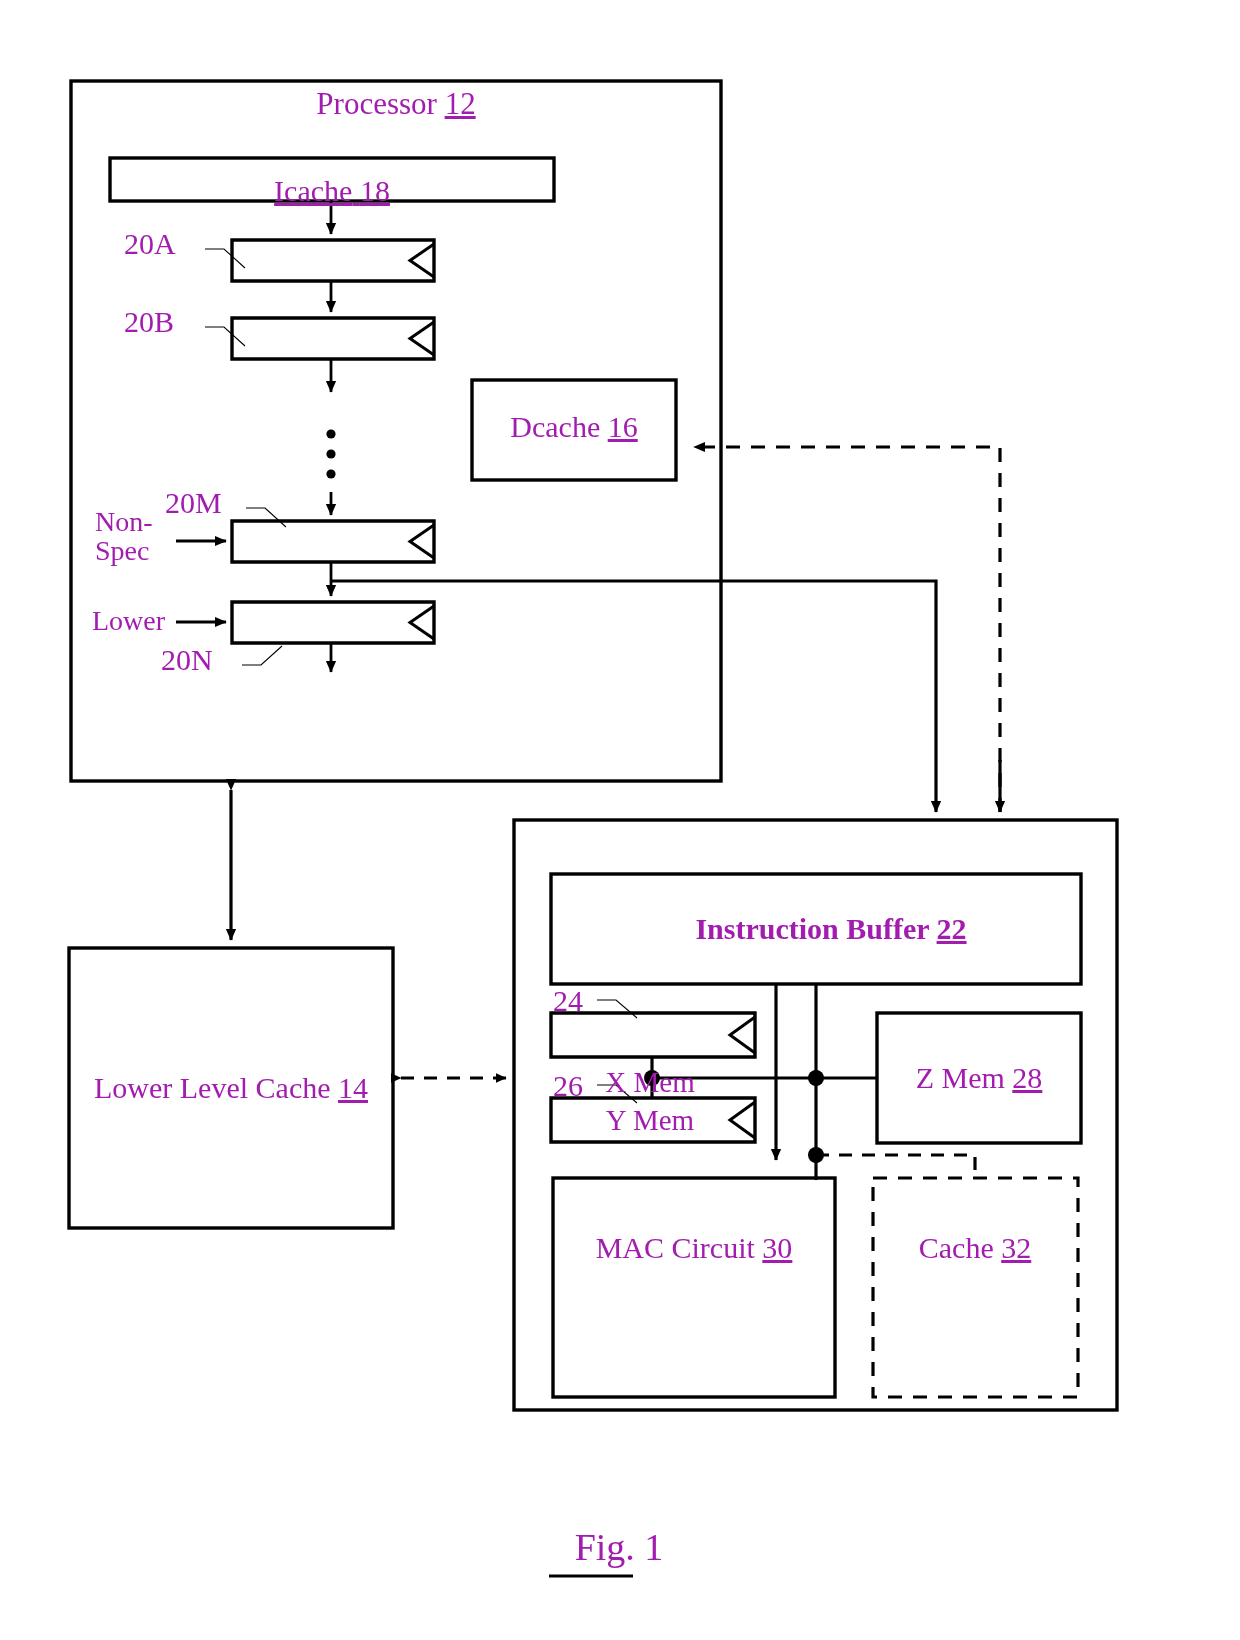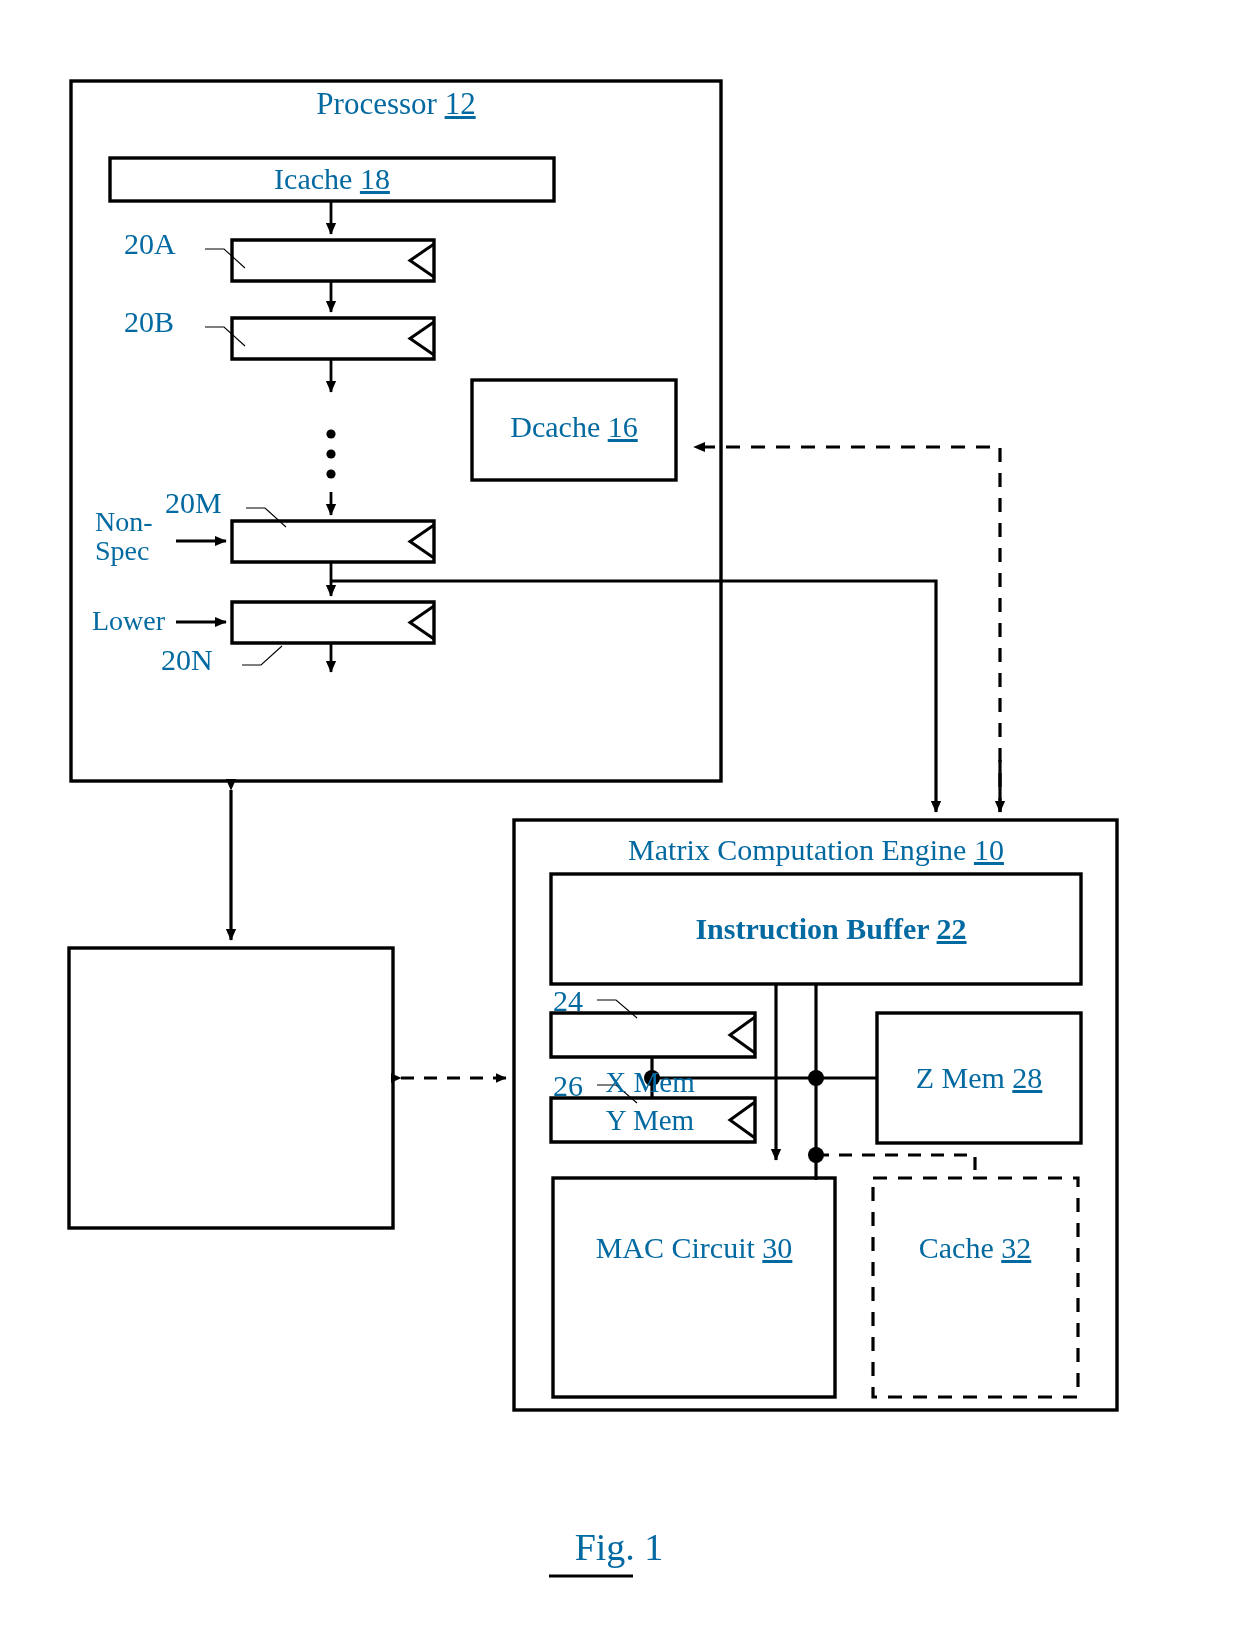--- a/index.html
+++ b/index.html
@@ -22,21 +22,21 @@
   #vec {
     position: absolute;
     left: 0;
     top: 0;
     width: 1240px;
     height: 1640px;
   }
   .lbl {
     position: absolute;
     font-family: "Liberation Serif", "DejaVu Serif", serif;
-    color: #0369a1;
+    color: #a21caf;
     white-space: nowrap;
     line-height: 1.05;
   }
   .ctr {
     text-align: center;
     transform: translateX(-50%);
   }
   .u {
     text-decoration: underline;
     text-underline-offset: 2px;
@@ -149,21 +149,21 @@
     <path d="M597,1085 L616,1085 L637,1103" fill="none" stroke="#000" stroke-width="1.1"></path>
 
     <line x1="549" y1="1576" x2="633" y2="1576" stroke="#000" stroke-width="3"></line>
   </svg>
 
   <div class="lbl ctr t-title" style="left:396px; top:88px;">
     <span>Processor</span>
     <span class="u">12</span>
   </div>
 
-  <div class="lbl ctr t-box" style="left:332px; top:163px;">
+  <div class="lbl ctr t-box" style="left:332px; top:175px;text-decoration:underline;">
     <span>Icache</span>
     <span class="u">18</span>
   </div>
 
   <div class="lbl ctr t-box" style="left:574px; top:411px;">
     <span>Dcache</span>
     <span class="u">16</span>
   </div>
 
   <div class="lbl t-ref" style="left:124px; top:228px;">20A</div>
@@ -171,25 +171,25 @@
   <div class="lbl t-ref" style="left:165px; top:487px;">20M</div>
   <div class="lbl t-ref" style="left:161px; top:644px;">20N</div>
 
   <div class="lbl t-side" style="left:95px; top:507px;">
     <div>Non-</div>
     <div>Spec</div>
   </div>
 
   <div class="lbl t-side" style="left:92px; top:606px;">Lower</div>
 
-
-  <div class="lbl ctr t-engine" style="left:816px; top:834px;">
-    <span>Matrix Computation Engine</span>
-    <span class="u">10</span>
-  </div>
+  <div class="lbl ctr t-box" style="left:231px; top:1072px;">
+    <span>Lower Level Cache</span>
+    <span class="u">14</span>
+  </div>
+
 
   <div class="lbl ctr t-box" style="left:831px; top:913px;font-weight:bold;">
     <span>Instruction Buffer</span>
     <span class="u">22</span>
   </div>
 
   <div class="lbl ctr t-mem" style="left:650px; top:1020px;margin-top:47px;">X Mem</div>
   <div class="lbl t-ref" style="left:553px; top:985px;">24</div>
 
   <div class="lbl ctr t-mem" style="left:650px; top:1105px;">Y Mem</div>

